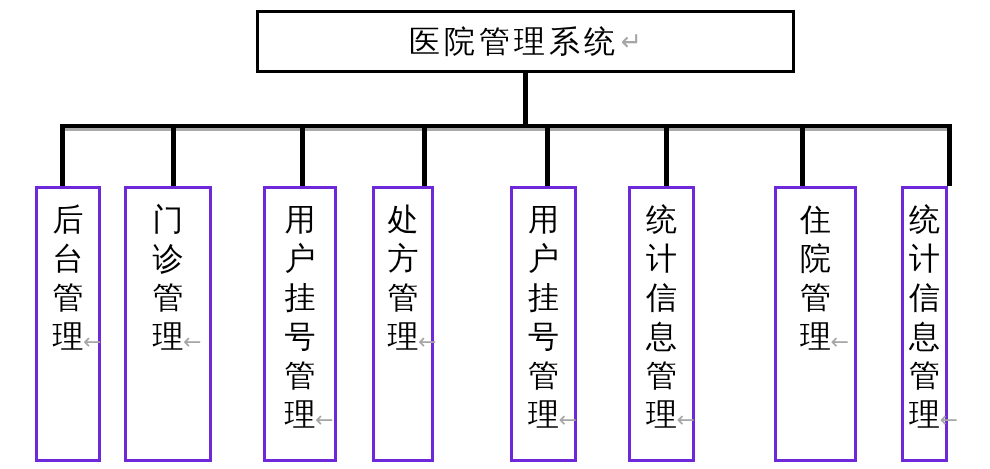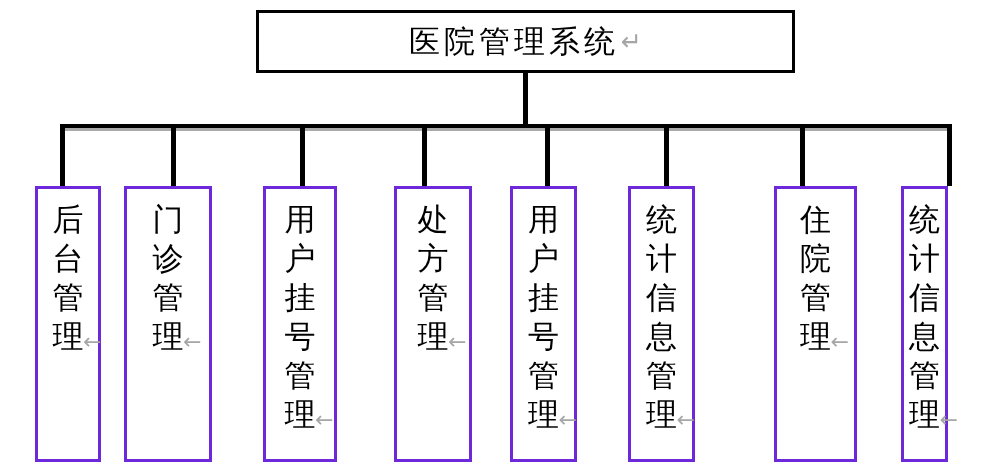--- a/index.html
+++ b/index.html
@@ -102,21 +102,21 @@
   </div>
 
   <div class="child-box" style="left:124px;width:88px">
     <div class="vtext"><span>门诊管理</span><span class="lbmark">←</span></div>
   </div>
 
   <div class="child-box" style="left:263px;width:74px">
     <div class="vtext"><span>用户挂号管理</span><span class="lbmark">←</span></div>
   </div>
 
-  <div class="child-box" style="left:394px;width:78px">
+  <div class="child-box" style="left:372px;width:62px">
     <div class="vtext"><span>处方管理</span><span class="lbmark">←</span></div>
   </div>
 
   <div class="child-box" style="left:510px;width:67px">
     <div class="vtext"><span>用户挂号管理</span><span class="lbmark">←</span></div>
   </div>
 
   <div class="child-box" style="left:628px;width:67px">
     <div class="vtext"><span>统计信息管理</span><span class="lbmark">←</span></div>
   </div>

